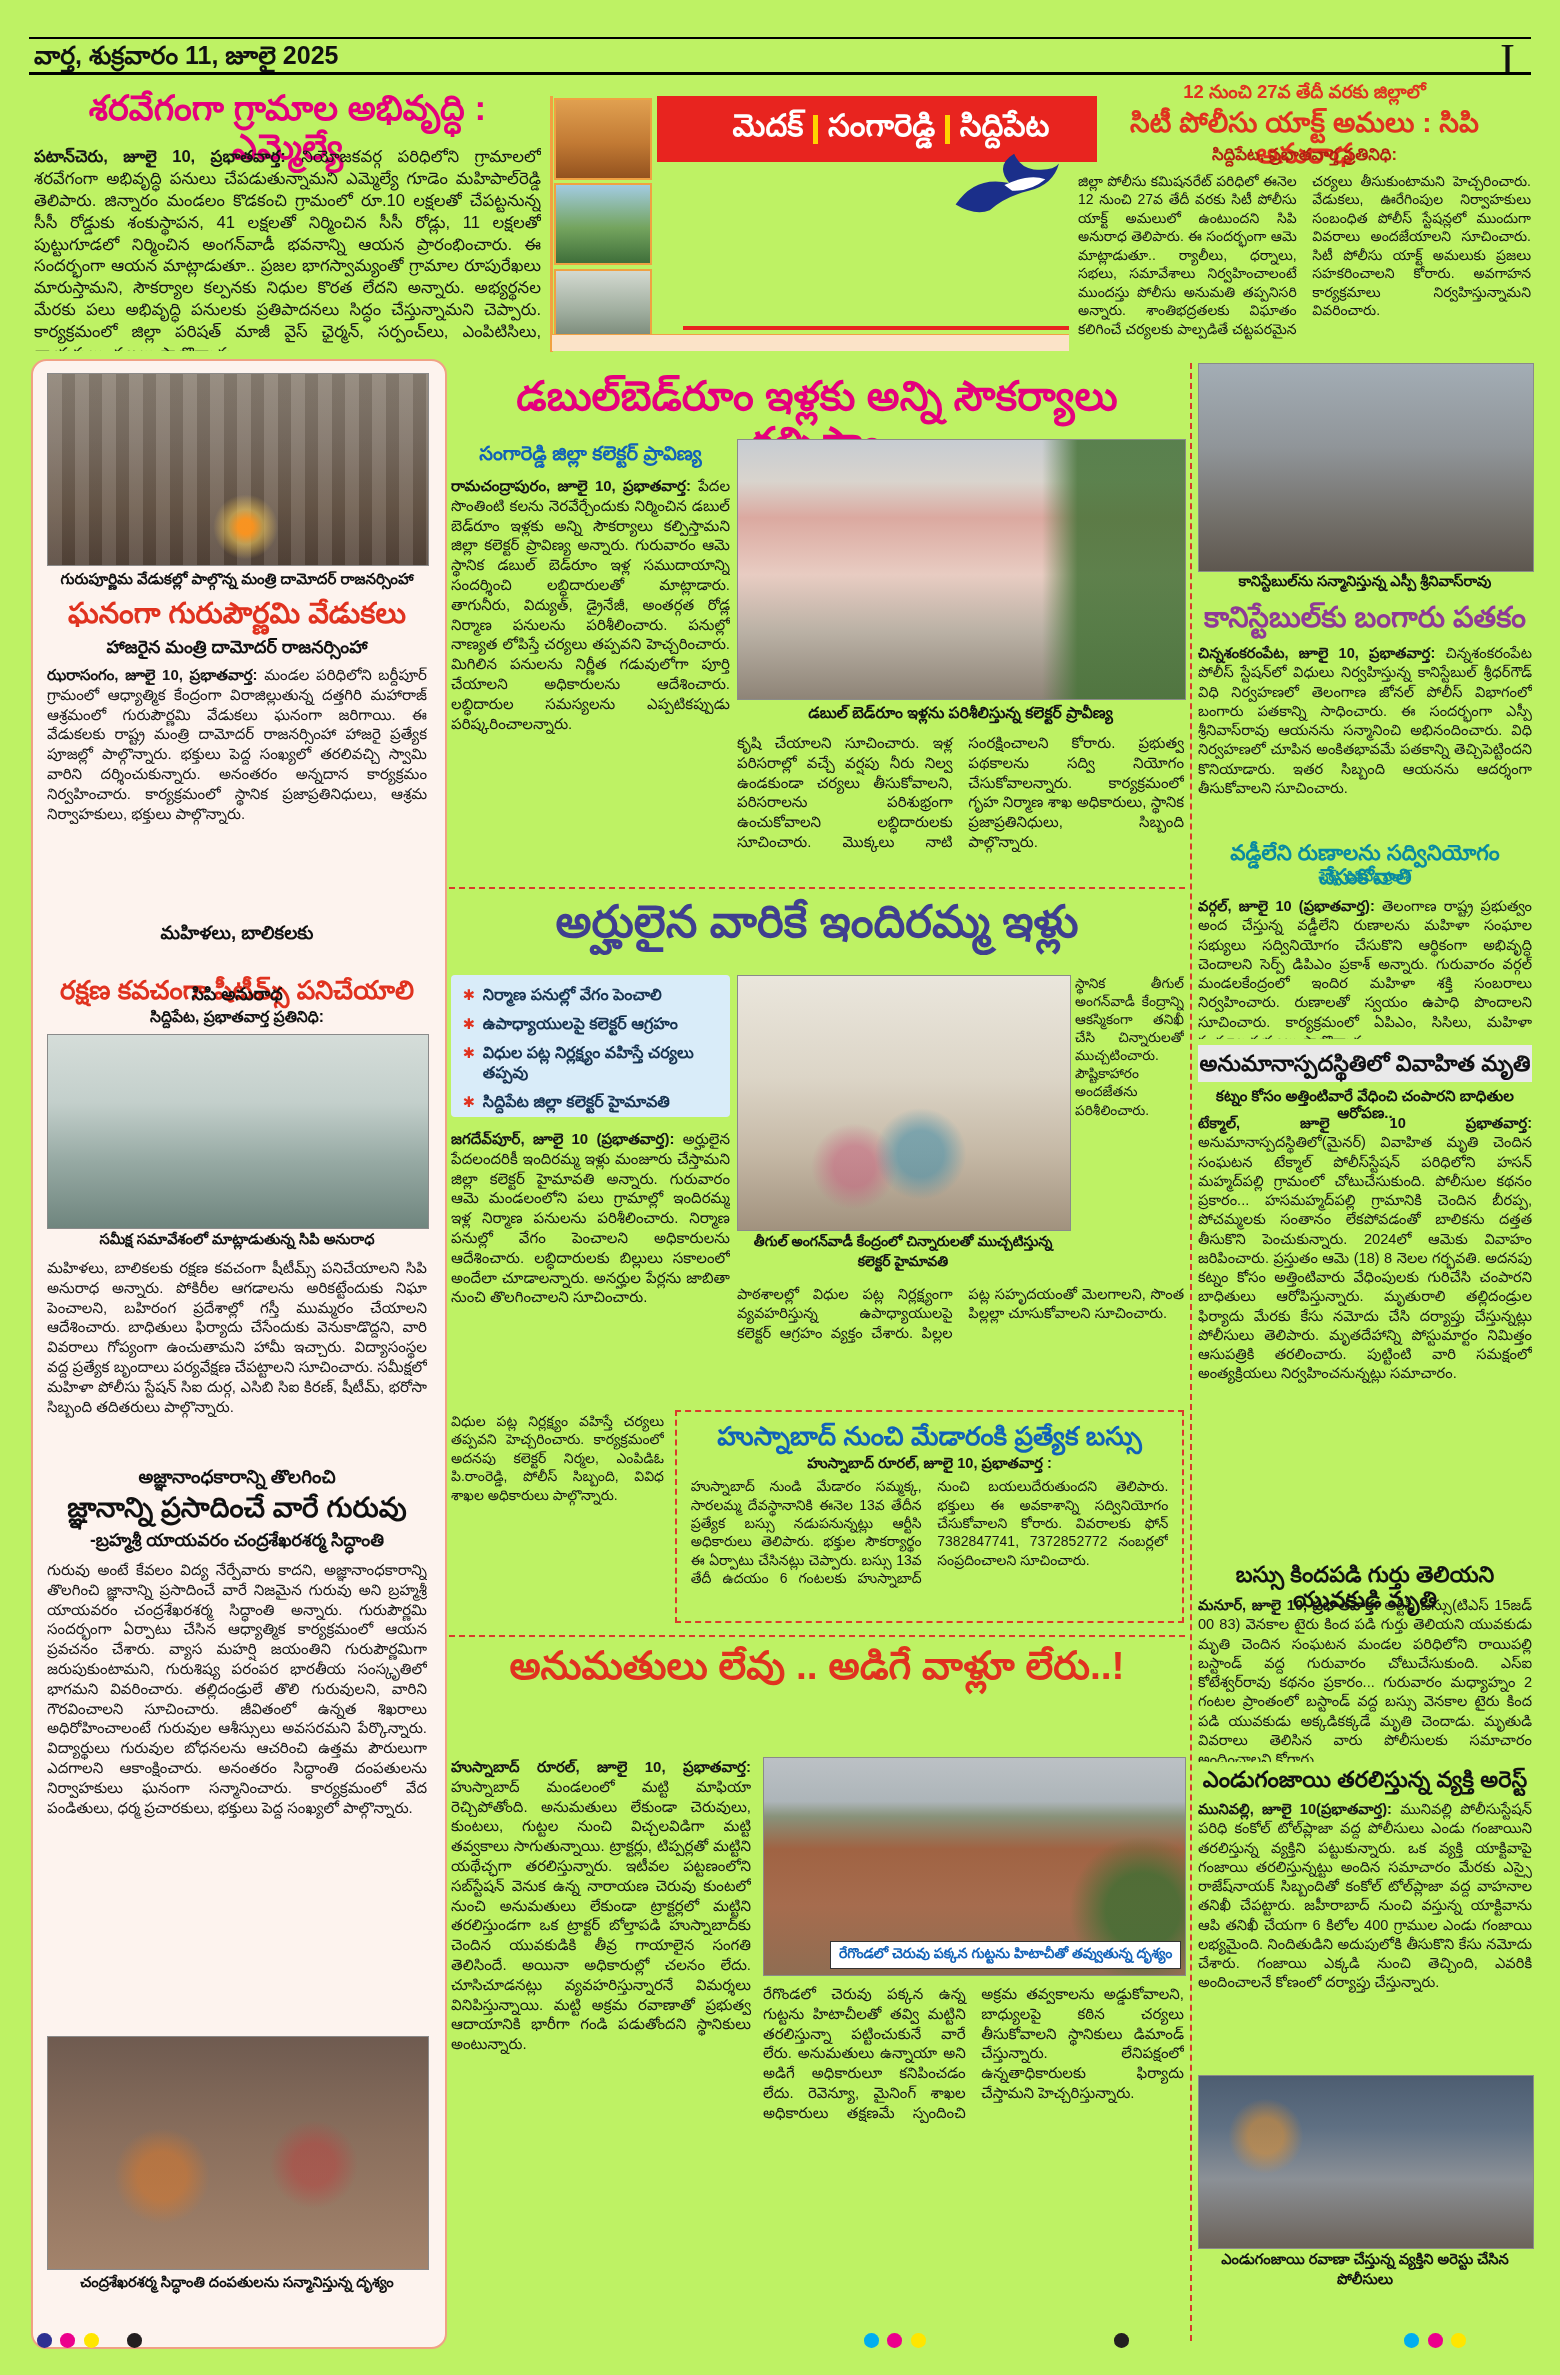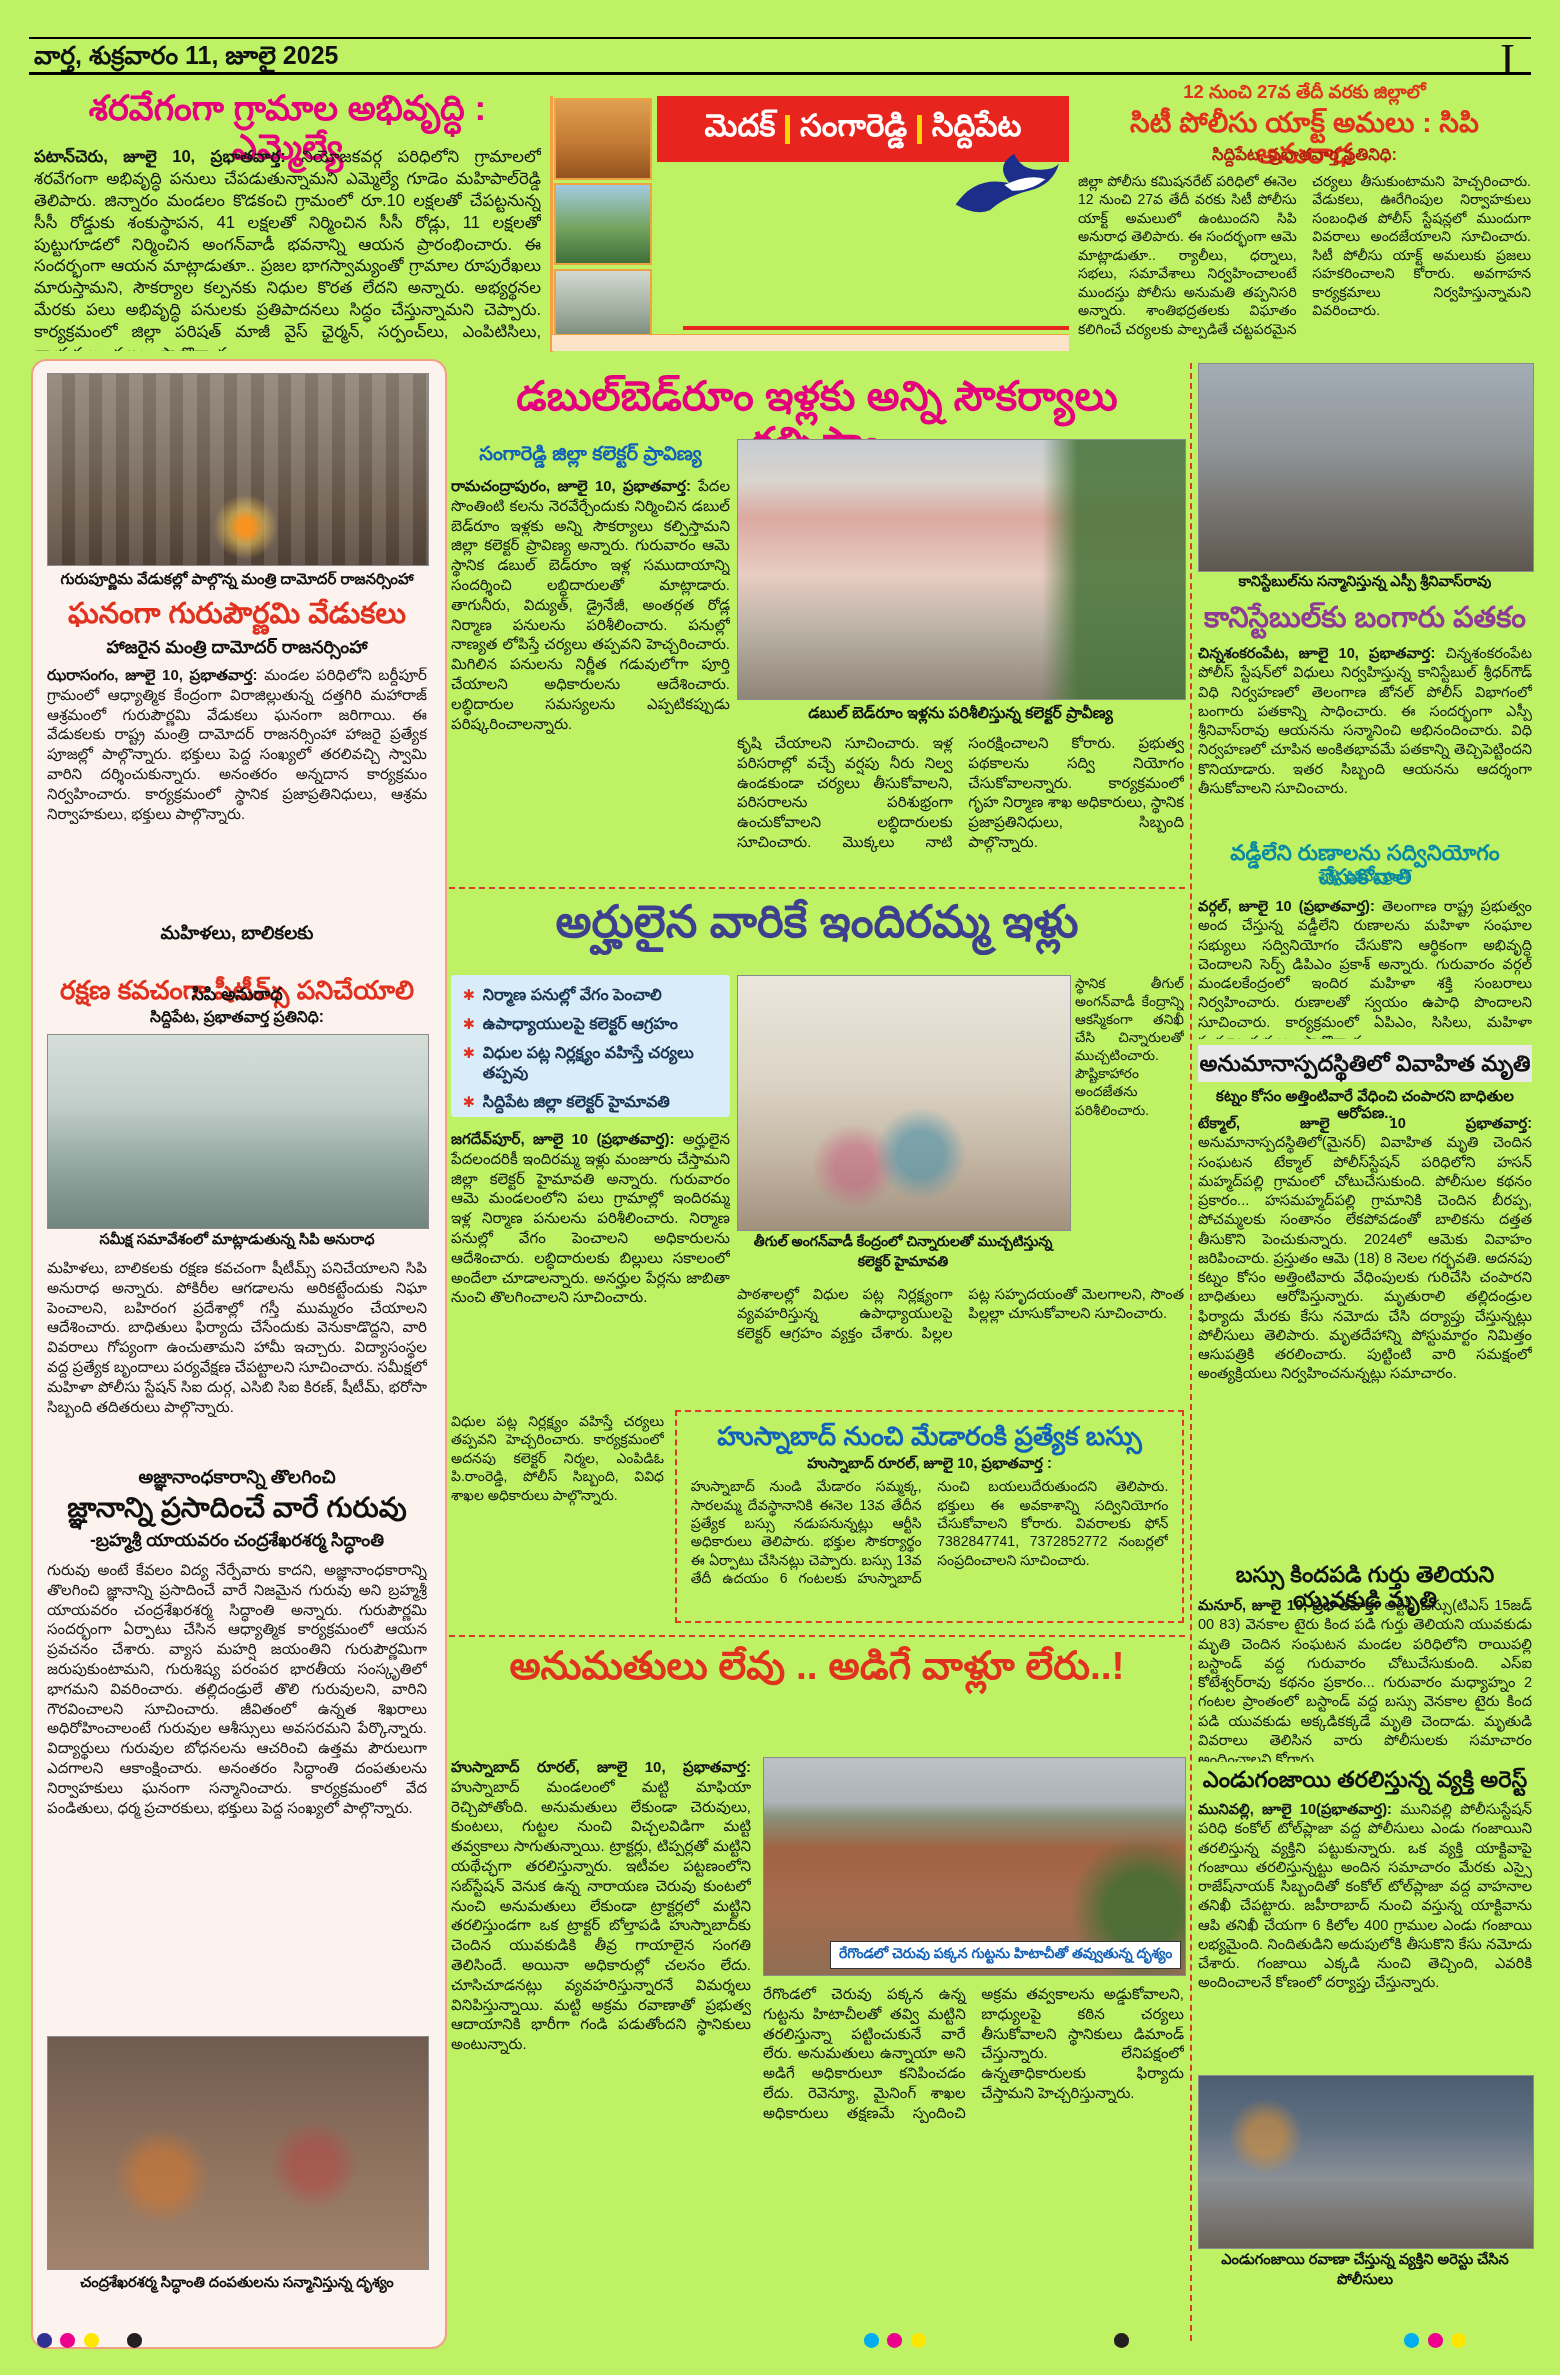--- a/index.html
+++ b/index.html
@@ -61,21 +61,21 @@
 
   <div class="abs rule" style="left:29px;top:37px;width:1502px;height:2px;"></div>
   <div class="abs" style="left:34px;top:41px;font-size:25px;font-weight:bold;">వార్త, శుక్రవారం 11, జూలై 2025</div>
   <div class="abs" style="left:1500px;top:33px;font-size:45px;font-family:'Liberation Serif',serif;">I</div>
   <div class="abs rule" style="left:29px;top:72px;width:1502px;height:2.9px;"></div>
 
   <div class="abs" style="left:550px;top:96px;width:2.9px;height:256px;background:#f0a142;"></div>
   <div class="abs th th-temple" style="left:554px;top:98px;width:98px;height:82px;"></div>
   <div class="abs th th-garden" style="left:554px;top:183px;width:98px;height:82px;"></div>
   <div class="abs th th-church" style="left:554px;top:269px;width:98px;height:78px;"></div>
-  <div class="abs" style="left:657px;top:96px;width:412px;height:66px;background:#e8241f;display:flex;align-items:center;justify-content:center;gap:9.8px;">
+  <div class="abs" style="left:657px;top:96px;width:412px;height:66px;background:#e8241f;display:flex;align-items:center;justify-content:center;gap:9.8px;padding-left:28px;">
     <span style="color:#fff;font-weight:bold;font-size:31px;">మెదక్</span>
     <span style="width:4.9px;height:29px;background:#ffd400;display:inline-block;"></span>
     <span style="color:#fff;font-weight:bold;font-size:31px;">సంగారెడ్డి</span>
     <span style="width:4.9px;height:29px;background:#ffd400;display:inline-block;"></span>
     <span style="color:#fff;font-weight:bold;font-size:31px;">సిద్దిపేట</span>
   </div>
   <svg class="abs" style="left:936px;top:146px;" width="127" height="78" viewBox="0 0 130 80">
     <path d="M20 60 Q40 30 75 38 Q60 20 80 8 Q86 22 100 24 Q120 26 126 18 Q120 40 95 46 Q70 52 55 66 Q40 72 20 60 Z" fill="#1b2f8a"></path>
     <path d="M70 40 Q95 28 112 34 Q98 46 78 46 Z" fill="#ffffff"></path>
   </svg>

